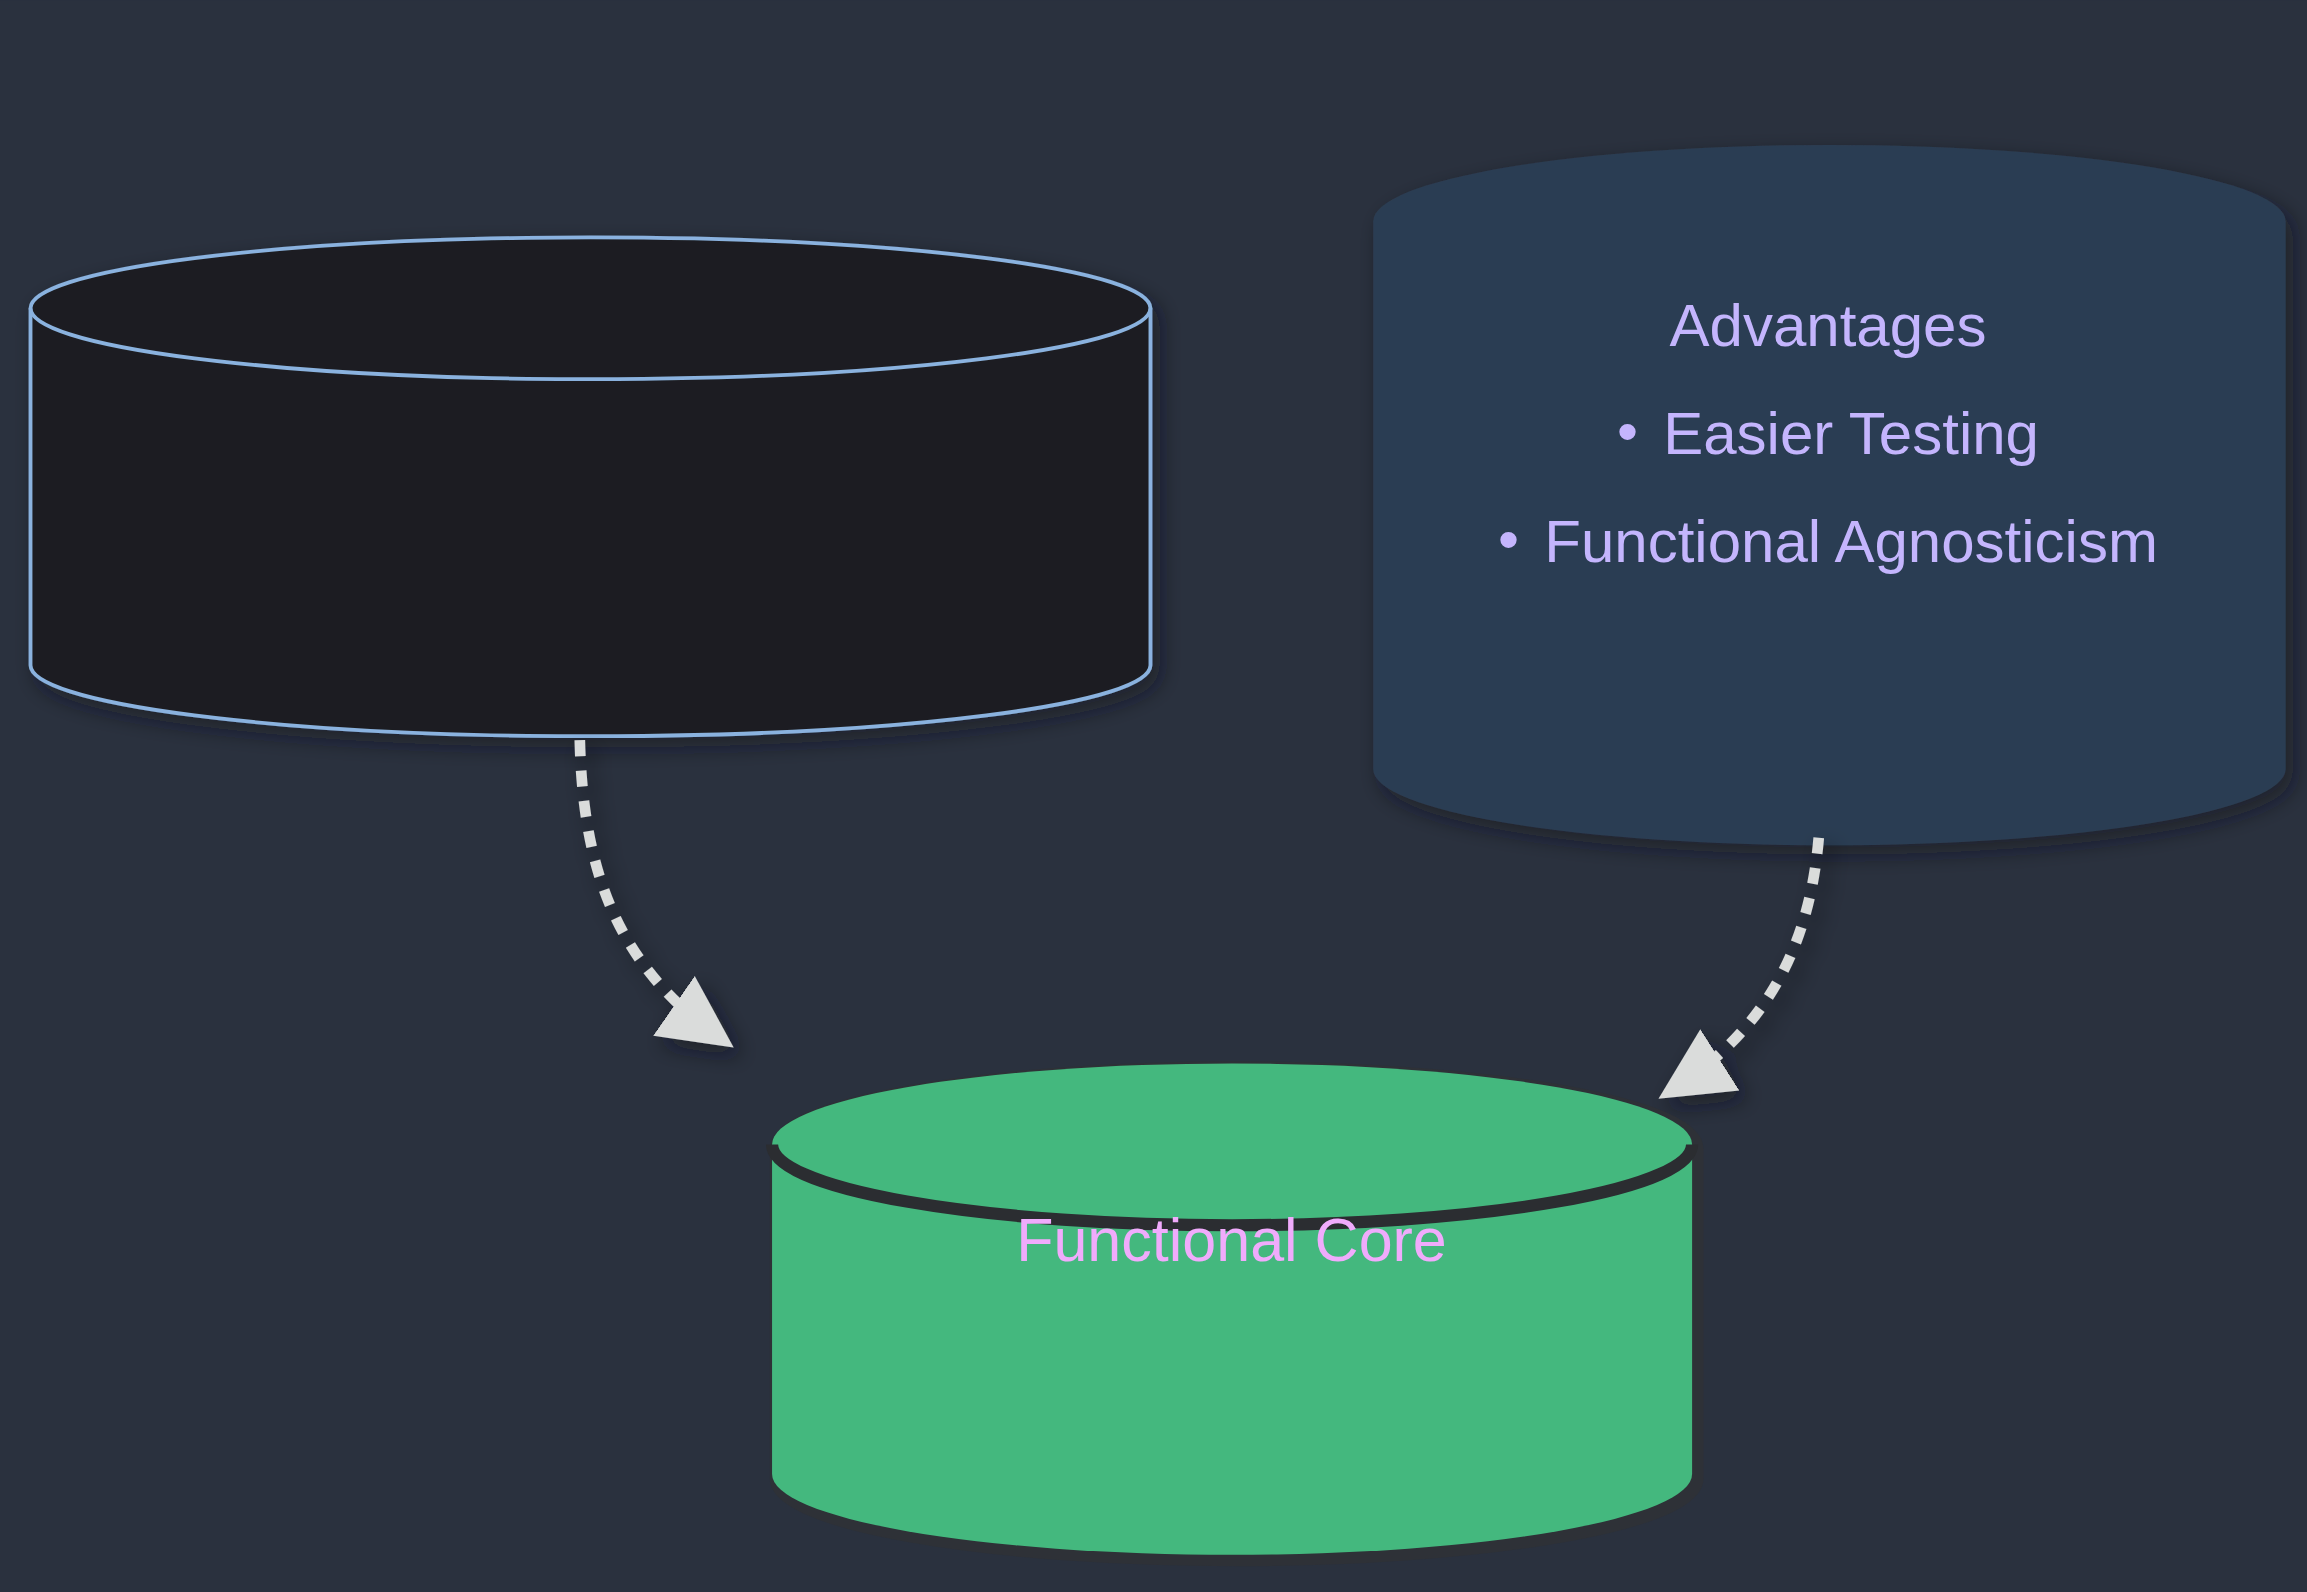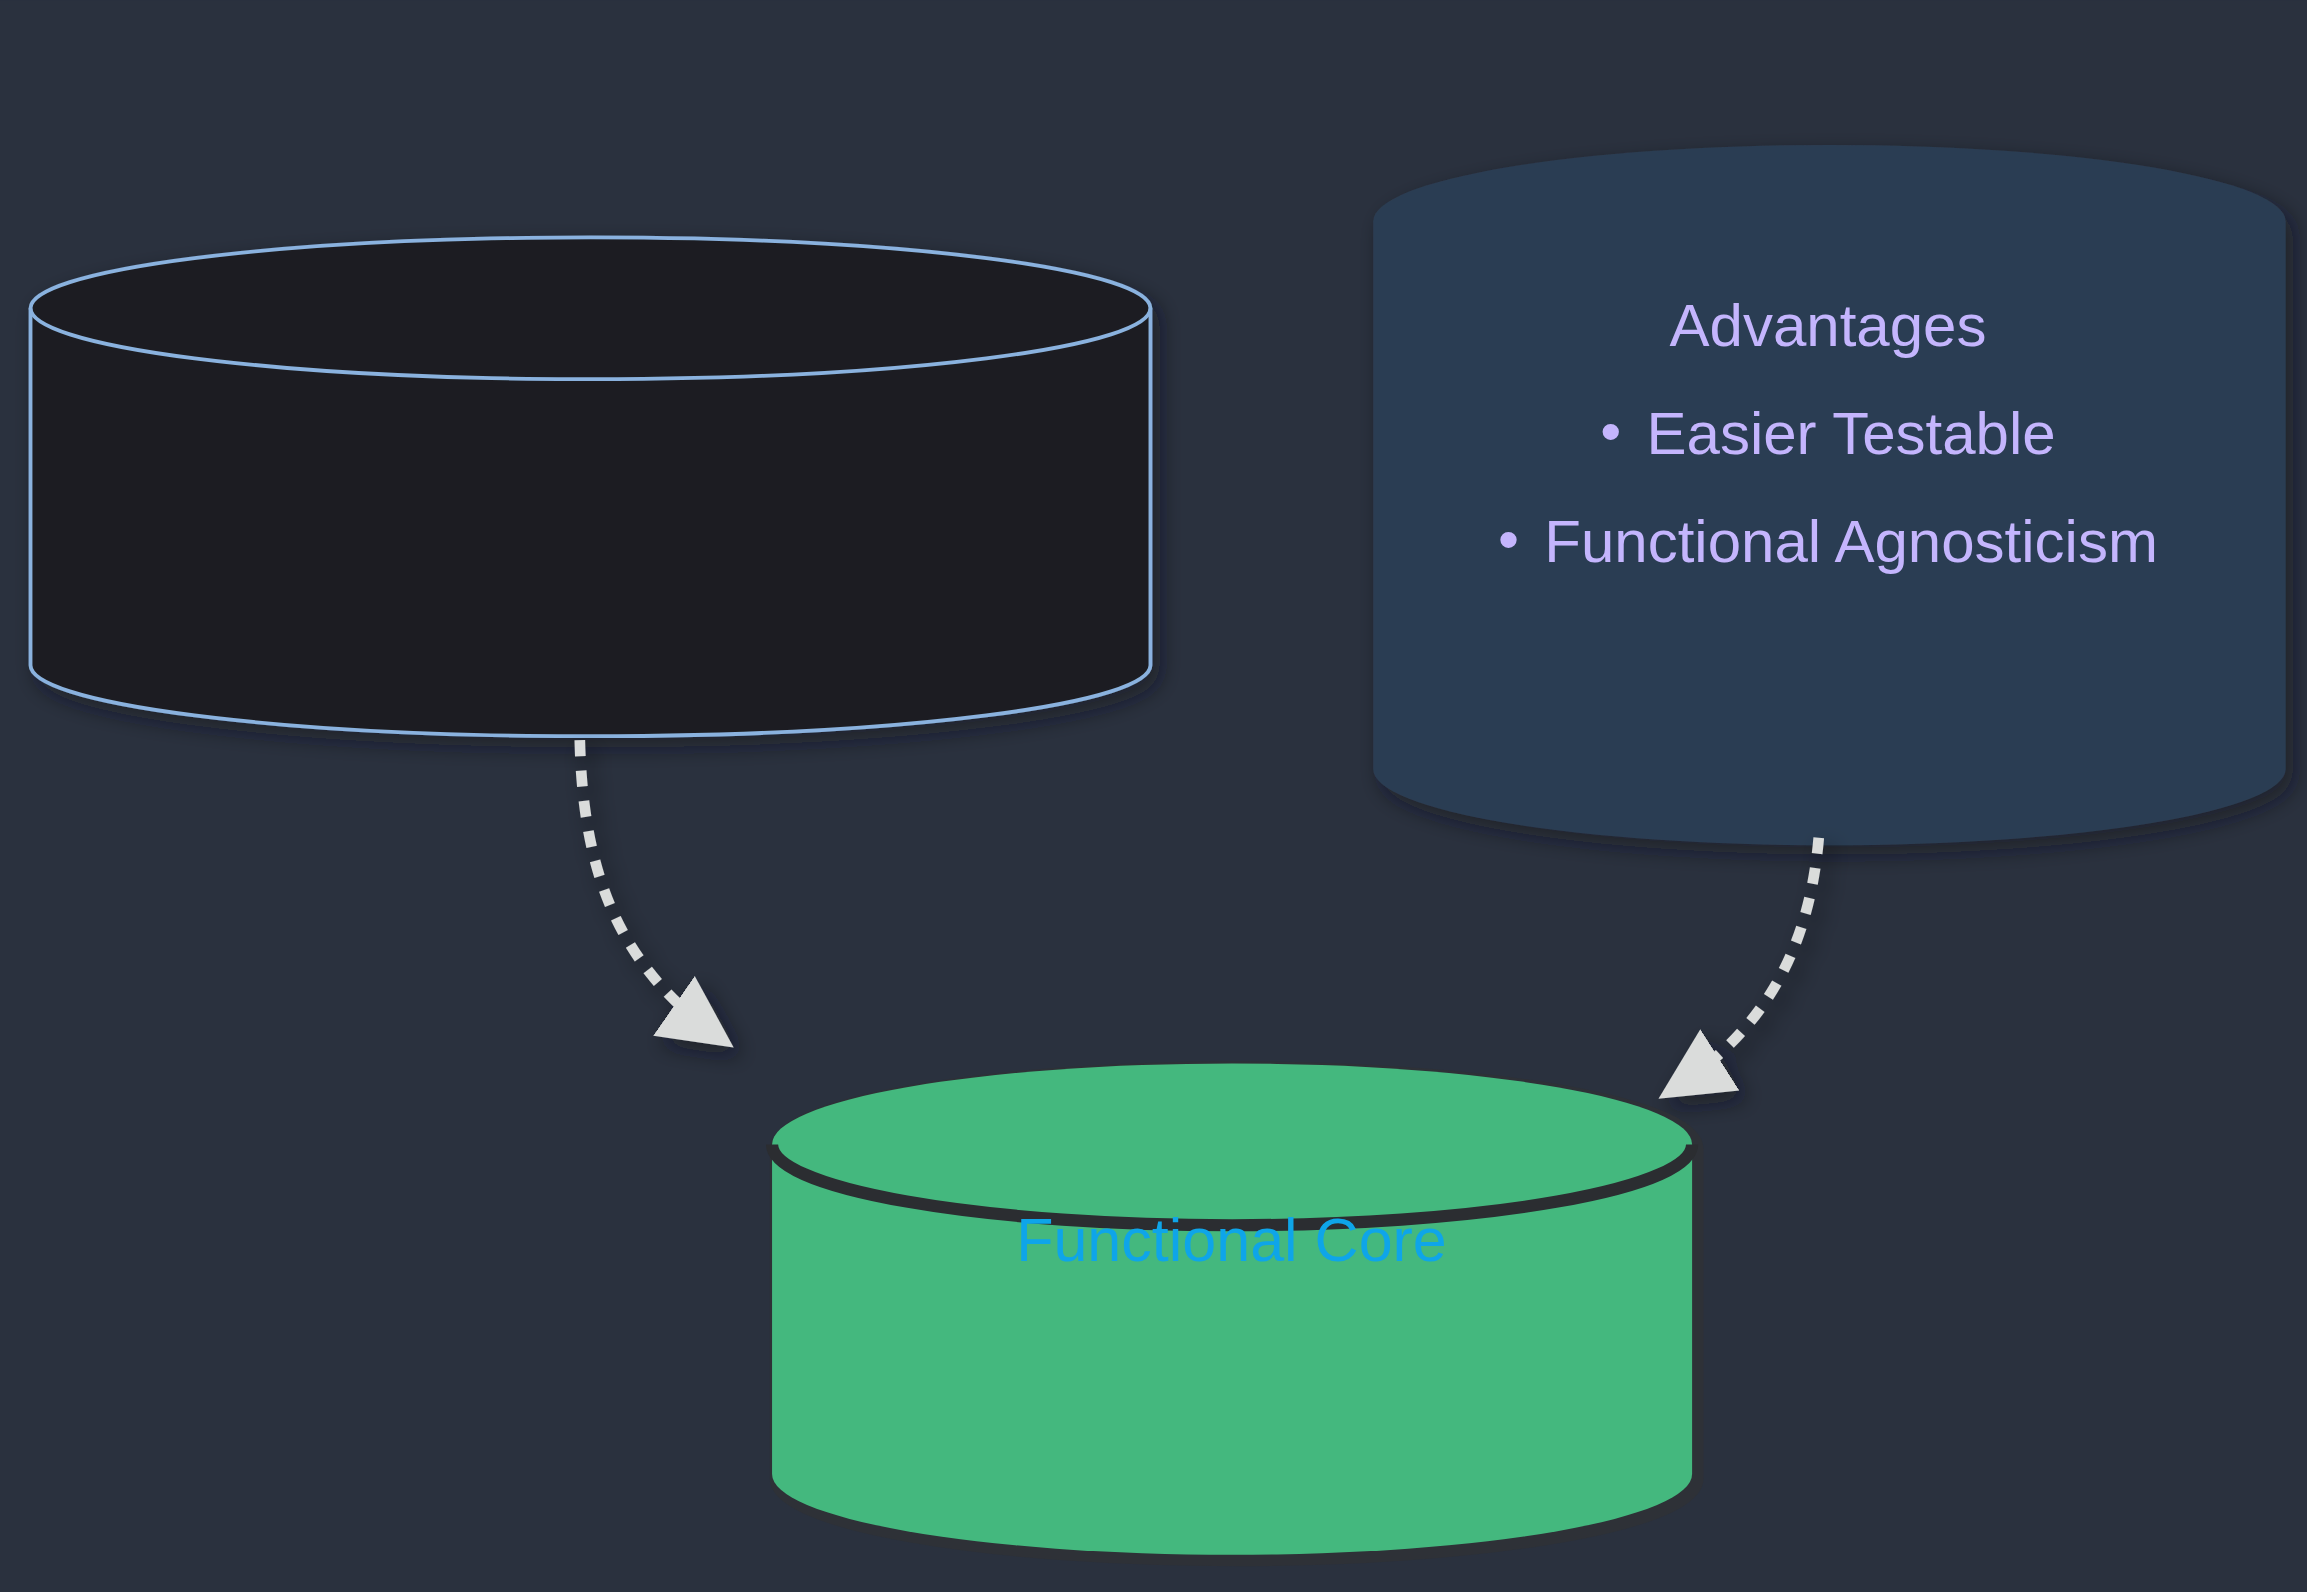--- a/index.html
+++ b/index.html
@@ -44,21 +44,21 @@
     font-size: 60px;
     line-height: 108px;
     color: #c4b5fd;
   }
   .tb-core {
     left: 774px;
     top: 1185px;
     width: 915px;
     font-size: 61px;
     line-height: 111px;
-    color: #0ea5e9;
+    color: #f0abfc;
   }
   .bullet-line .bullet {
     display: inline-block;
     margin-right: 0.42em;
     transform: translateY(-0.04em);
   }
 </style>
 </head>
 <body>
 
@@ -96,21 +96,21 @@
       <path d="M 1012 1500 A 603 106 0 0 0 2218 1500" fill="none" stroke-width="16" stroke="#2b2d31"></path>
     </g>
   </svg>
 
   <div class="textblock tb-left">
   </div>
 
   <div class="textblock tb-right">
     <div>Advantages</div>
     <div class="bullet-line">
-      <span class="bullet">•</span><span>Easier Testable</span>
+      <span class="bullet">•</span><span>Easier Testing</span>
     </div>
     <div class="bullet-line">
       <span class="bullet">•</span><span>Functional Agnosticism</span>
     </div>
   </div>
 
   <div class="textblock tb-core">
     <div>Functional Core</div>
   </div>
 

